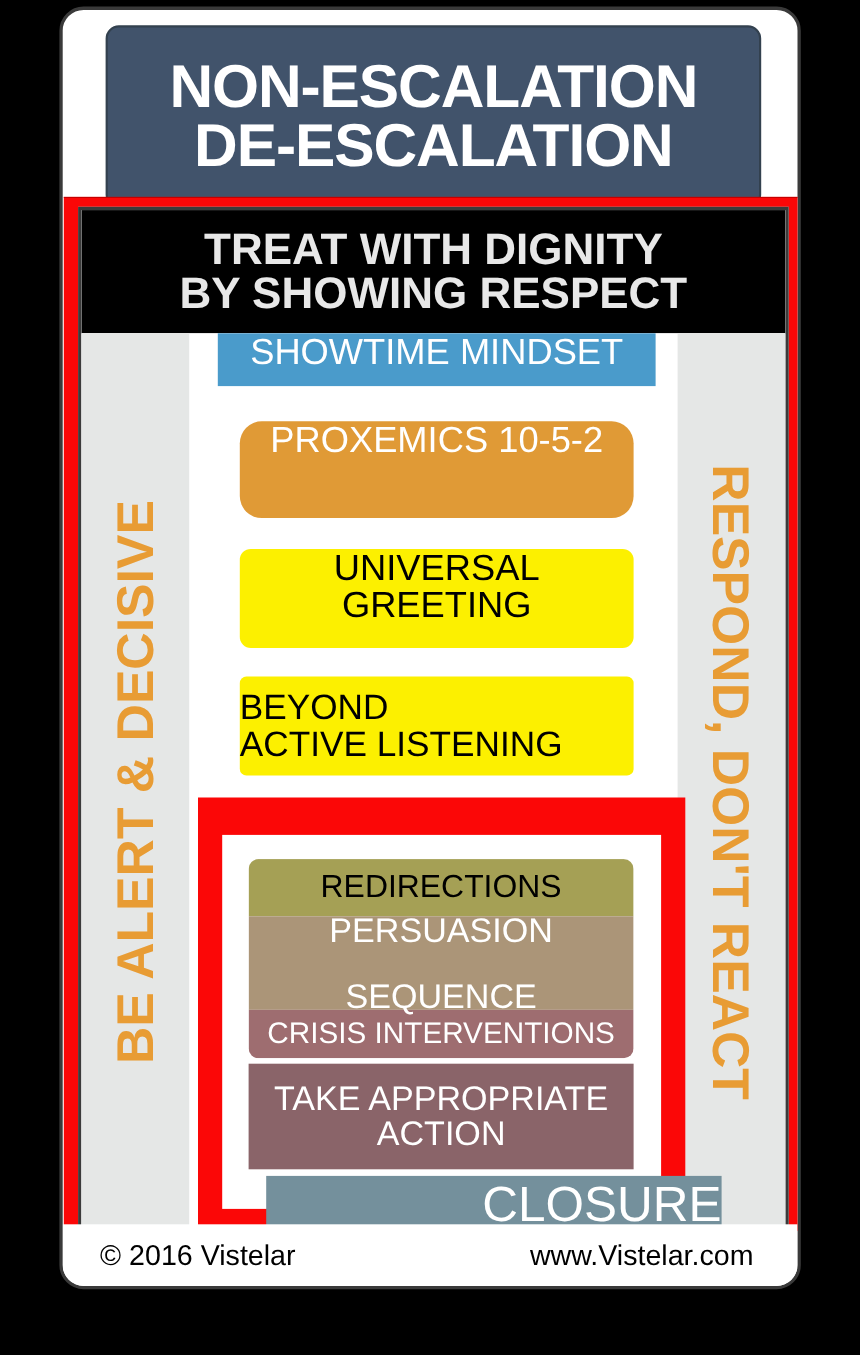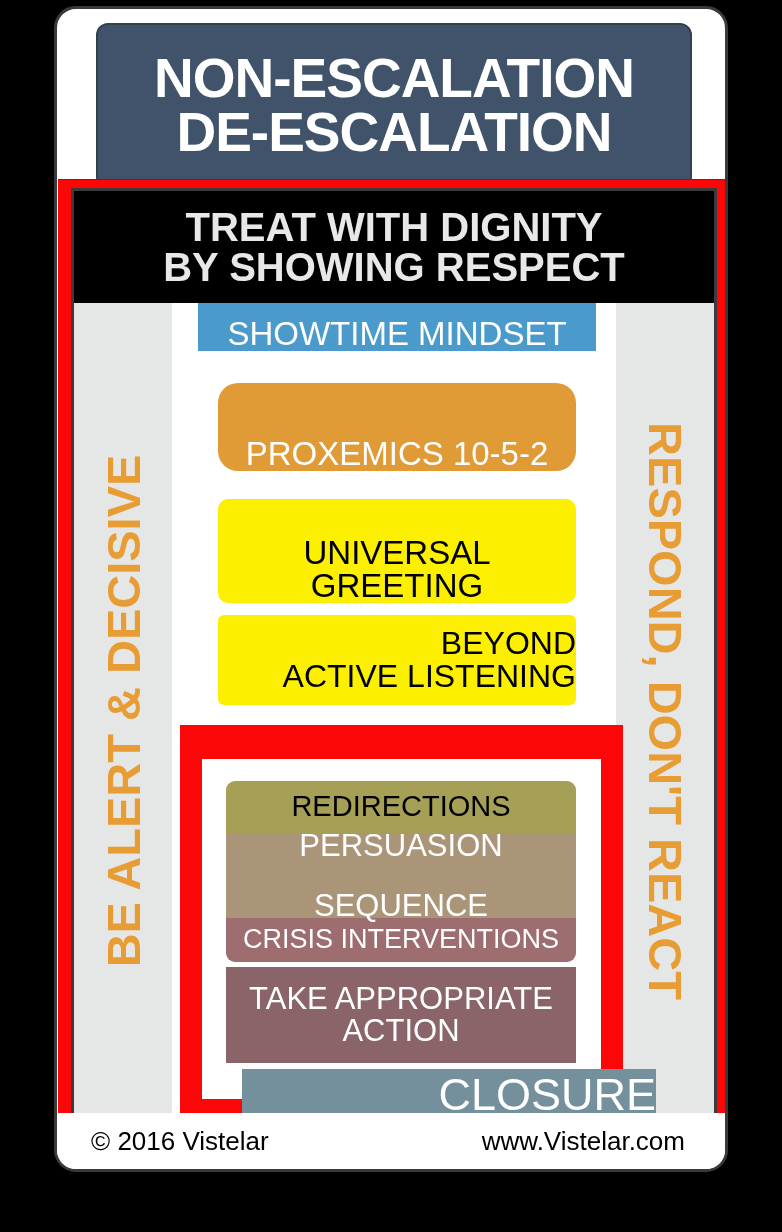--- a/index.html
+++ b/index.html
@@ -110,41 +110,41 @@
 
   
   #center-col {
     position:absolute;
     left:98px; top:0;
     width:450px; height:816px;
   }
 
   .bar {
     position:absolute;
-    display:flex; align-items:flex-end; justify-content:center;
+    display:flex; align-items:flex-start; justify-content:center;
     text-align:center;
     line-height:1.02;
     font-weight:normal;
   }
 
   #bar-showtime {
     left:26px; top:0px; width:398px; height:48px;
     background:#4a9bcb;
     color:#ffffff;
     font-size:33px;
   }
   #bar-proxemics {
     left:46px; top:80px; width:358px; height:88px;
     background:#e09a36;
     color:#ffffff;
     font-size:33px;
     border-radius:20px;
   }
   #bar-greeting {
-    left:46px; top:196px; width:358px; height:104px;
+    left:46px; top:196px; width:358px; height:90px;
     background:#fcf000;
     color:#000000;
     font-size:33px;
     border-radius:10px;
   }
   #bar-listening {
     left:46px; top:312px; width:358px; height:90px;
     background:#fcf000;
     color:#000000;
     font-size:32px;

